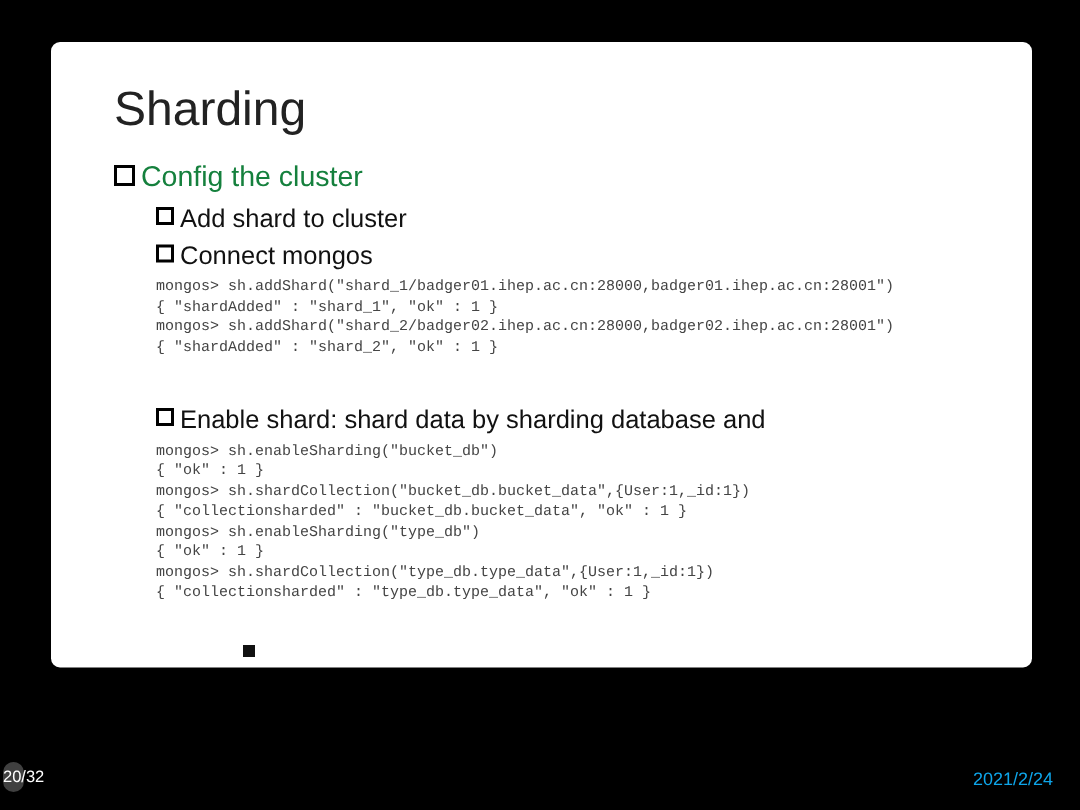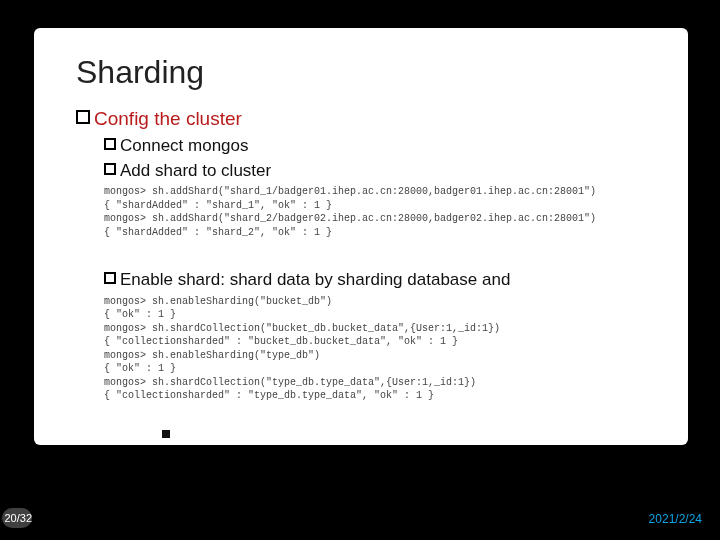--- a/index.html
+++ b/index.html
@@ -14,21 +14,21 @@
     border-radius: 6px;
     overflow: hidden;
   }
   .title {
     font-size: 32px;
     color: #222;
     padding: 26px 0 0 42px;
     font-weight: 400;
   }
   .bullet-l1, .bullet-l2 { display: flex; align-items: flex-start; }
-  .bullet-l1 { margin: 16px 0 0 42px; font-size: 19px; color: #b91c1c; }
+  .bullet-l1 { margin: 16px 0 0 42px; font-size: 19px; color: #15803d; }
   .bullet-l2 { margin: 4px 0 0 70px; font-size: 17px; color: #111; }
   .bullet-l2b { margin-top: 30px; }
   .box {
     flex: 0 0 auto;
     width: 14px; height: 14px;
     border: 2px solid #000;
     margin-right: 4px;
     margin-top: 3px;
   }
   .box-s {
@@ -51,21 +51,21 @@
     position: absolute;
     left: 128px;
     top: 402px;
     width: 8px; height: 8px;
     background: #111;
   }
   .page-num {
     position: absolute;
     left: 2px;
     bottom: 12px;
-    width: 30px;
+    width: 14px;
     height: 20px;
     border-radius: 10px;
     background: #404040;
     color: #fff;
     font-size: 11px;
     text-align: right;
     line-height: 20px;
   }
   .date {
     position: absolute;
@@ -82,26 +82,26 @@
 
   <div class="title">Sharding</div>
 
   <div class="bullet-l1">
     <span class="box"></span>
     <span class="btxt">Config the cluster</span>
   </div>
 
   <div class="bullet-l2">
     <span class="box-s"></span>
-    <span class="btxt">Connect mongos</span>
+    <span class="btxt">Add shard to cluster</span>
   </div>
 
   <div class="bullet-l2">
     <span class="box-s"></span>
-    <span class="btxt">Add shard to cluster</span>
+    <span class="btxt">Connect mongos</span>
   </div>
 
   <div class="code-block">mongos&gt; sh.addShard("shard_1/badger01.ihep.ac.cn:28000,badger01.ihep.ac.cn:28001")
 { "shardAdded" : "shard_1", "ok" : 1 }
 mongos&gt; sh.addShard("shard_2/badger02.ihep.ac.cn:28000,badger02.ihep.ac.cn:28001")
 { "shardAdded" : "shard_2", "ok" : 1 }</div>
 
   <div class="bullet-l2 bullet-l2b">
     <span class="box-s"></span>
     <span class="btxt">

